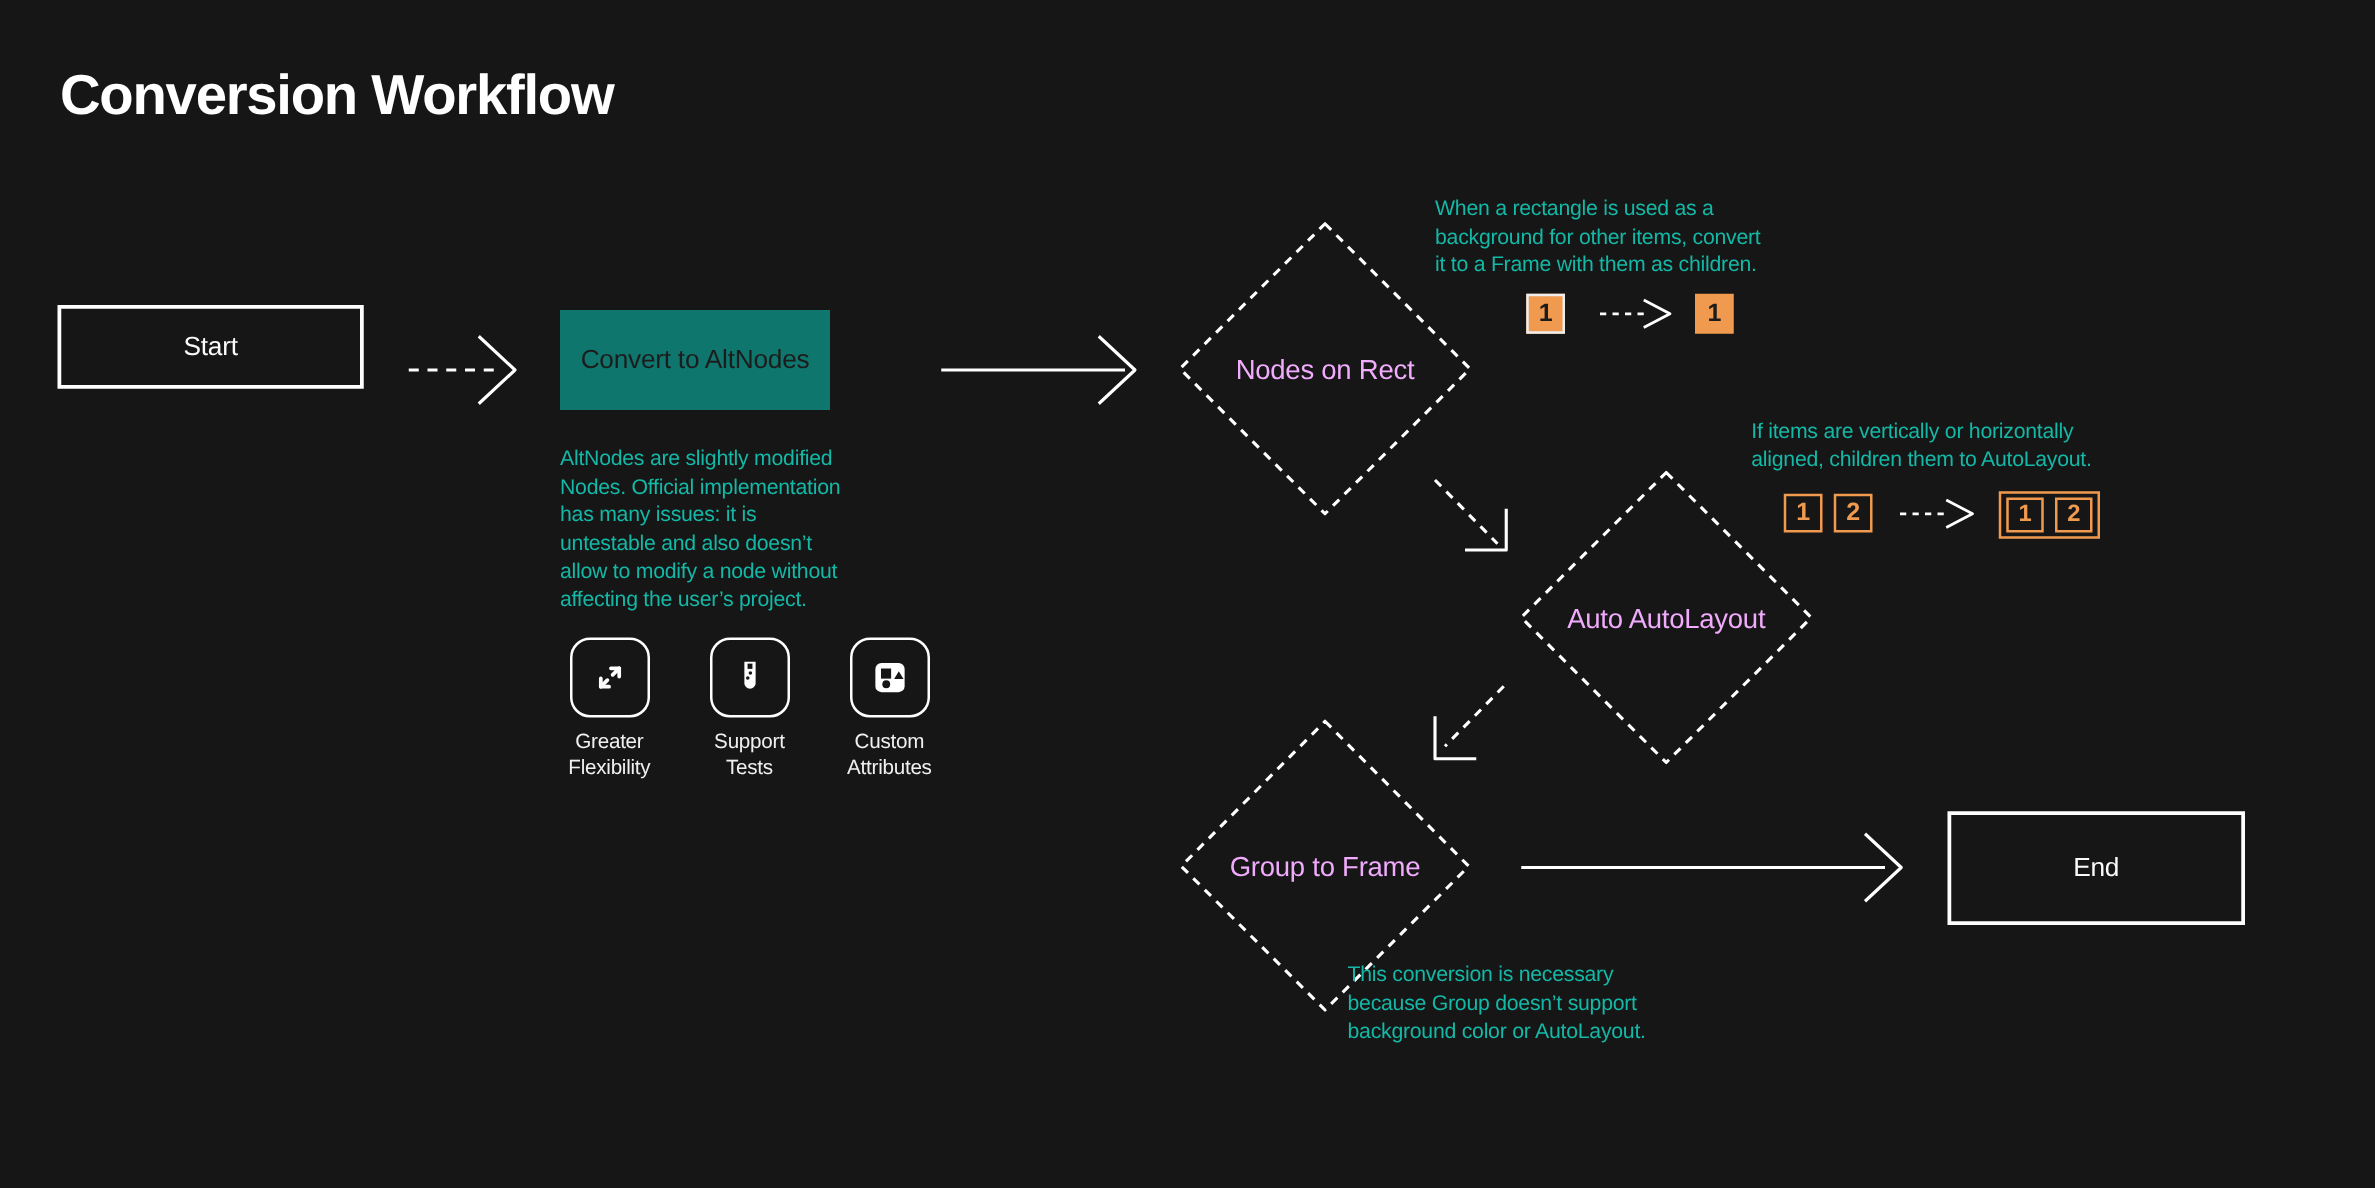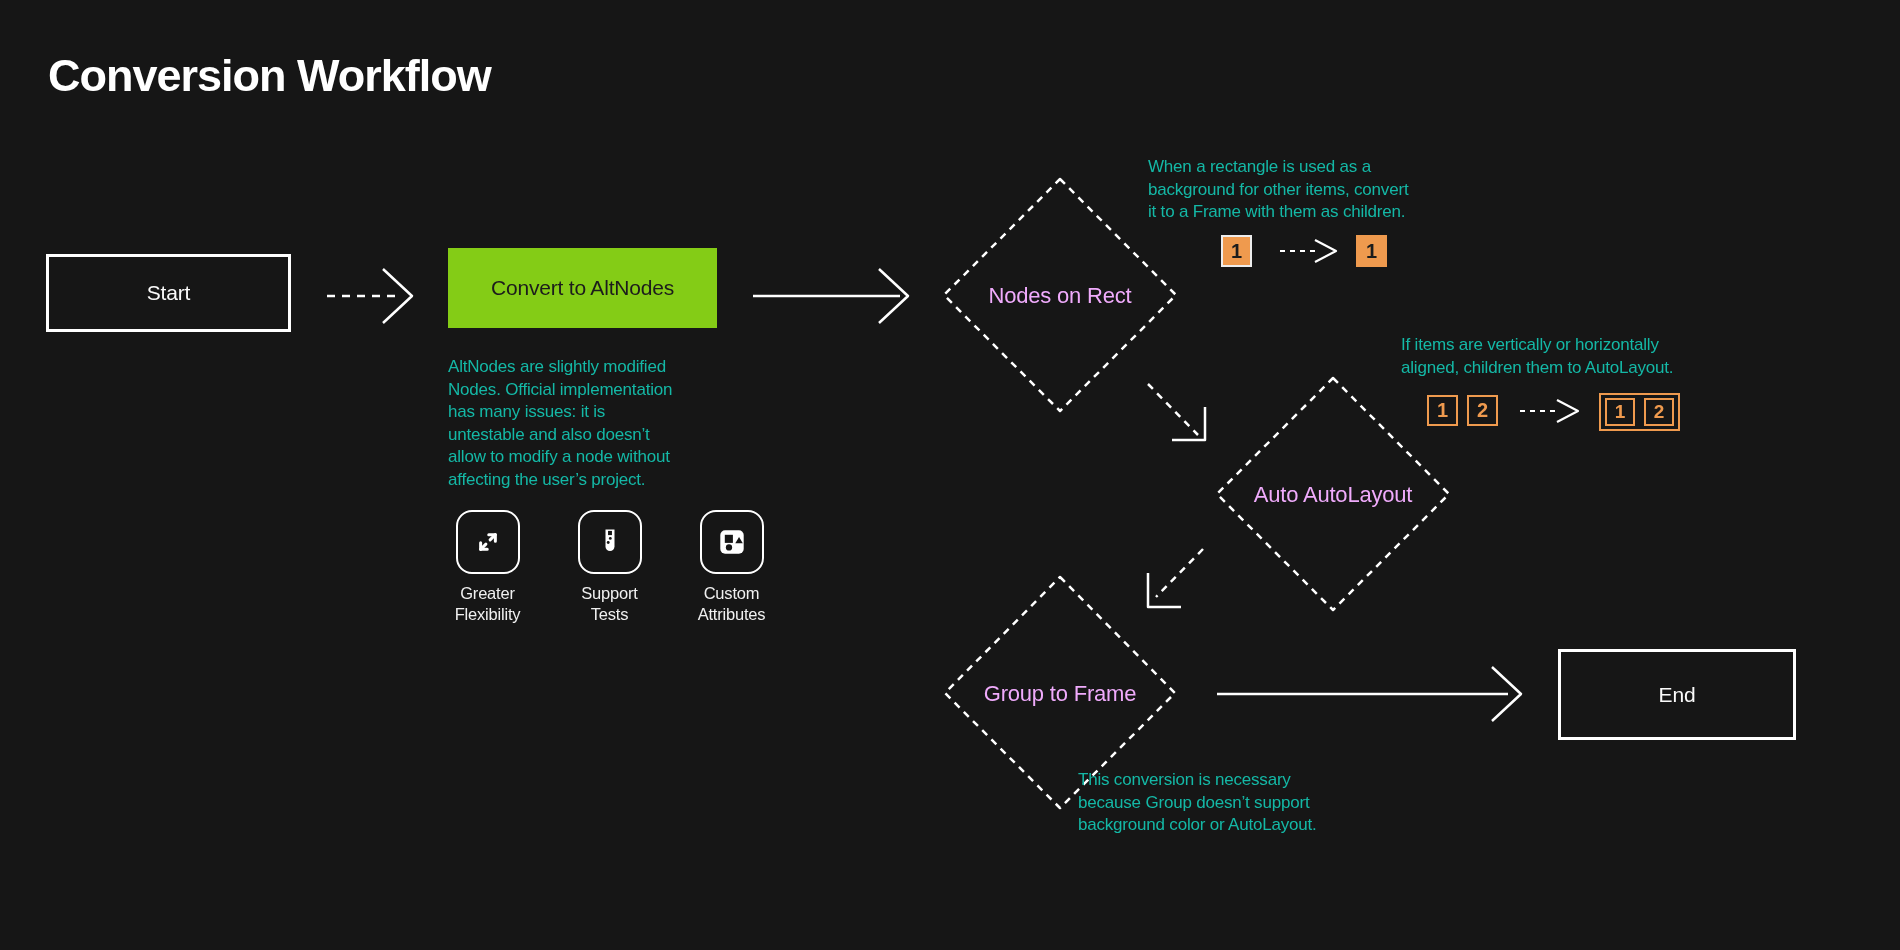--- a/index.html
+++ b/index.html
@@ -31,25 +31,25 @@
   .node-box {
     display: flex;
     align-items: center;
     justify-content: center;
     border: 3px solid #FFFFFF;
     font-size: 21px;
     color: #FAFAFA;
     letter-spacing: -0.2px;
     box-sizing: border-box;
   }
-  .node-box.start { left: 46px; top: 254px; width: 245px; height: 78px; }
+  .node-box.start { left: 46px; top: 244px; width: 245px; height: 67px; }
   .node-box.end   { left: 1558px; top: 649px; width: 238px; height: 91px; justify-content: center; }
   .node-box.process {
-    left: 448px; top: 248px; width: 269px; height: 80px;
-    background: #84cc16;
+    left: 448px; top: 248px; width: 216px; height: 80px;
+    background: #0f766e;
     border: none;
     color: #1C1C1C;
     font-weight: 500;
     font-size: 21px;
   }
   .diamond-label {
     text-align: center;
     font-size: 22px;
     color: #f0abfc;
     letter-spacing: -0.2px;
@@ -65,21 +65,21 @@
     letter-spacing: -0.2px;
   }
   .desc   { left: 448px;  top: 356px; width: 300px; }
   .anno-1 { left: 1148px; top: 156px; width: 430px; }
   .anno-2 { left: 1401px; top: 334px; width: 350px; }
   .anno-3 { left: 1078px; top: 769px; width: 340px; }
 
   .features {
     left: 440px; top: 510px;
     display: flex;
-    gap: 27px;
+    gap: 17px;
   }
   .feature {
     width: 95px;
     display: flex;
     flex-direction: column;
     align-items: center;
   }
   .feature-icon-box {
     width: 64px; height: 64px;
     border: 2.5px solid #FFFFFF;

